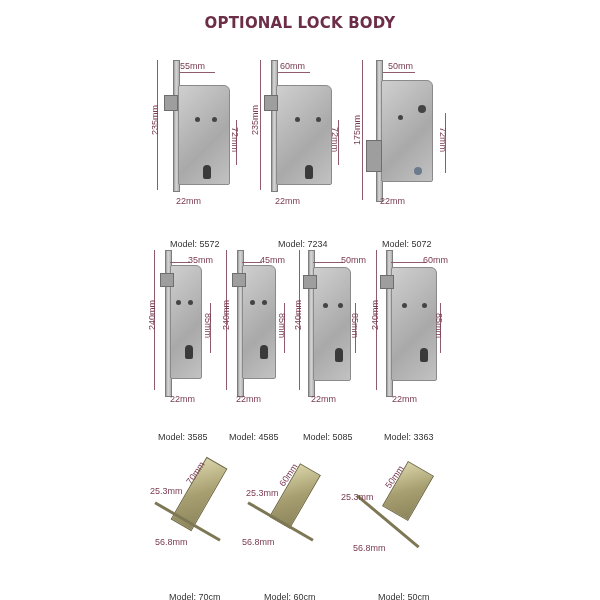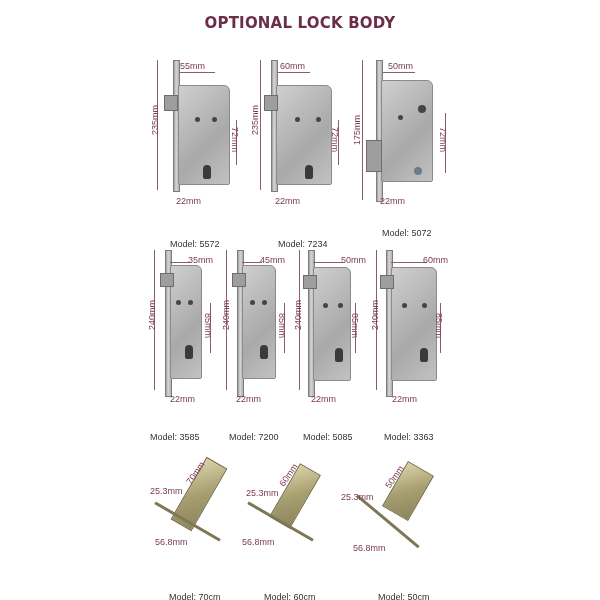--- a/index.html
+++ b/index.html
@@ -68,55 +68,55 @@
   <div class="dim" style="left:38px;top:6px;">50mm</div>
   <div class="plate" style="left:26px;top:5px;width:5px;height:140px;"></div>
   <div class="body" style="left:31px;top:25px;width:50px;height:100px;"></div>
   <div class="latch" style="left:16px;top:85px;width:14px;height:30px;"></div>
   <div class="hole" style="left:48px;top:60px;"></div>
   <div class="hole" style="left:68px;top:50px;width:8px;height:8px;"></div>
   <div class="hole" style="left:64px;top:112px;width:8px;height:8px;background:#6b7b8c;"></div>
   <div class="line" style="left:95px;top:58px;width:1px;height:60px;"></div>
   <div class="dim vtext-r" style="left:88px;top:72px;">72mm</div>
   <div class="dim" style="left:30px;top:141px;">22mm</div>
-  <div class="caption" style="left:32px;top:149px;">Model: 5072</div>
+  <div class="caption" style="left:32px;top:160px;">Model: 5072</div>
 </div>
 
 <div class="item" style="left:148px;top:245px;width:75px;height:175px;">
   <div class="line" style="left:6px;top:5px;width:1px;height:140px;"></div>
   <div class="dim vtext" style="left:-1px;top:55px;">240mm</div>
   <div class="plate" style="left:17px;top:5px;width:5px;height:145px;"></div>
   <div class="line" style="left:22px;top:17px;width:20px;height:1px;"></div>
   <div class="dim" style="left:40px;top:10px;">35mm</div>
   <div class="body" style="left:22px;top:20px;width:30px;height:112px;"></div>
   <div class="latch" style="left:12px;top:28px;width:12px;height:12px;"></div>
   <div class="hole" style="left:28px;top:55px;"></div>
   <div class="hole" style="left:40px;top:55px;"></div>
   <div class="cyl" style="left:37px;top:100px;"></div>
   <div class="line" style="left:62px;top:58px;width:1px;height:50px;"></div>
   <div class="dim vtext-r" style="left:55px;top:68px;">85mm</div>
   <div class="dim" style="left:22px;top:149px;">22mm</div>
-  <div class="caption" style="left:2px;top:163px;">Model: 3585</div>
+  <div class="caption" style="left:10px;top:163px;">Model: 3585</div>
 </div>
 
 <div class="item" style="left:220px;top:245px;width:75px;height:175px;">
   <div class="line" style="left:6px;top:5px;width:1px;height:140px;"></div>
   <div class="dim vtext" style="left:1px;top:55px;">240mm</div>
   <div class="plate" style="left:17px;top:5px;width:5px;height:145px;"></div>
   <div class="line" style="left:22px;top:17px;width:20px;height:1px;"></div>
   <div class="dim" style="left:40px;top:10px;">45mm</div>
   <div class="body" style="left:22px;top:20px;width:32px;height:112px;"></div>
   <div class="latch" style="left:12px;top:28px;width:12px;height:12px;"></div>
   <div class="hole" style="left:30px;top:55px;"></div>
   <div class="hole" style="left:42px;top:55px;"></div>
   <div class="cyl" style="left:40px;top:100px;"></div>
   <div class="line" style="left:64px;top:58px;width:1px;height:50px;"></div>
   <div class="dim vtext-r" style="left:57px;top:68px;">85mm</div>
   <div class="dim" style="left:16px;top:149px;">22mm</div>
-  <div class="caption" style="left:9px;top:163px;">Model: 7200</div>
+  <div class="caption" style="left:9px;top:163px;">Model: 4585</div>
 </div>
 
 <div class="item" style="left:293px;top:245px;width:80px;height:175px;">
   <div class="line" style="left:6px;top:5px;width:1px;height:140px;"></div>
   <div class="dim vtext" style="left:0px;top:55px;">240mm</div>
   <div class="plate" style="left:15px;top:5px;width:5px;height:145px;"></div>
   <div class="line" style="left:20px;top:17px;width:30px;height:1px;"></div>
   <div class="dim" style="left:48px;top:10px;">50mm</div>
   <div class="body" style="left:20px;top:22px;width:36px;height:112px;"></div>
   <div class="latch" style="left:10px;top:30px;width:12px;height:12px;"></div>

